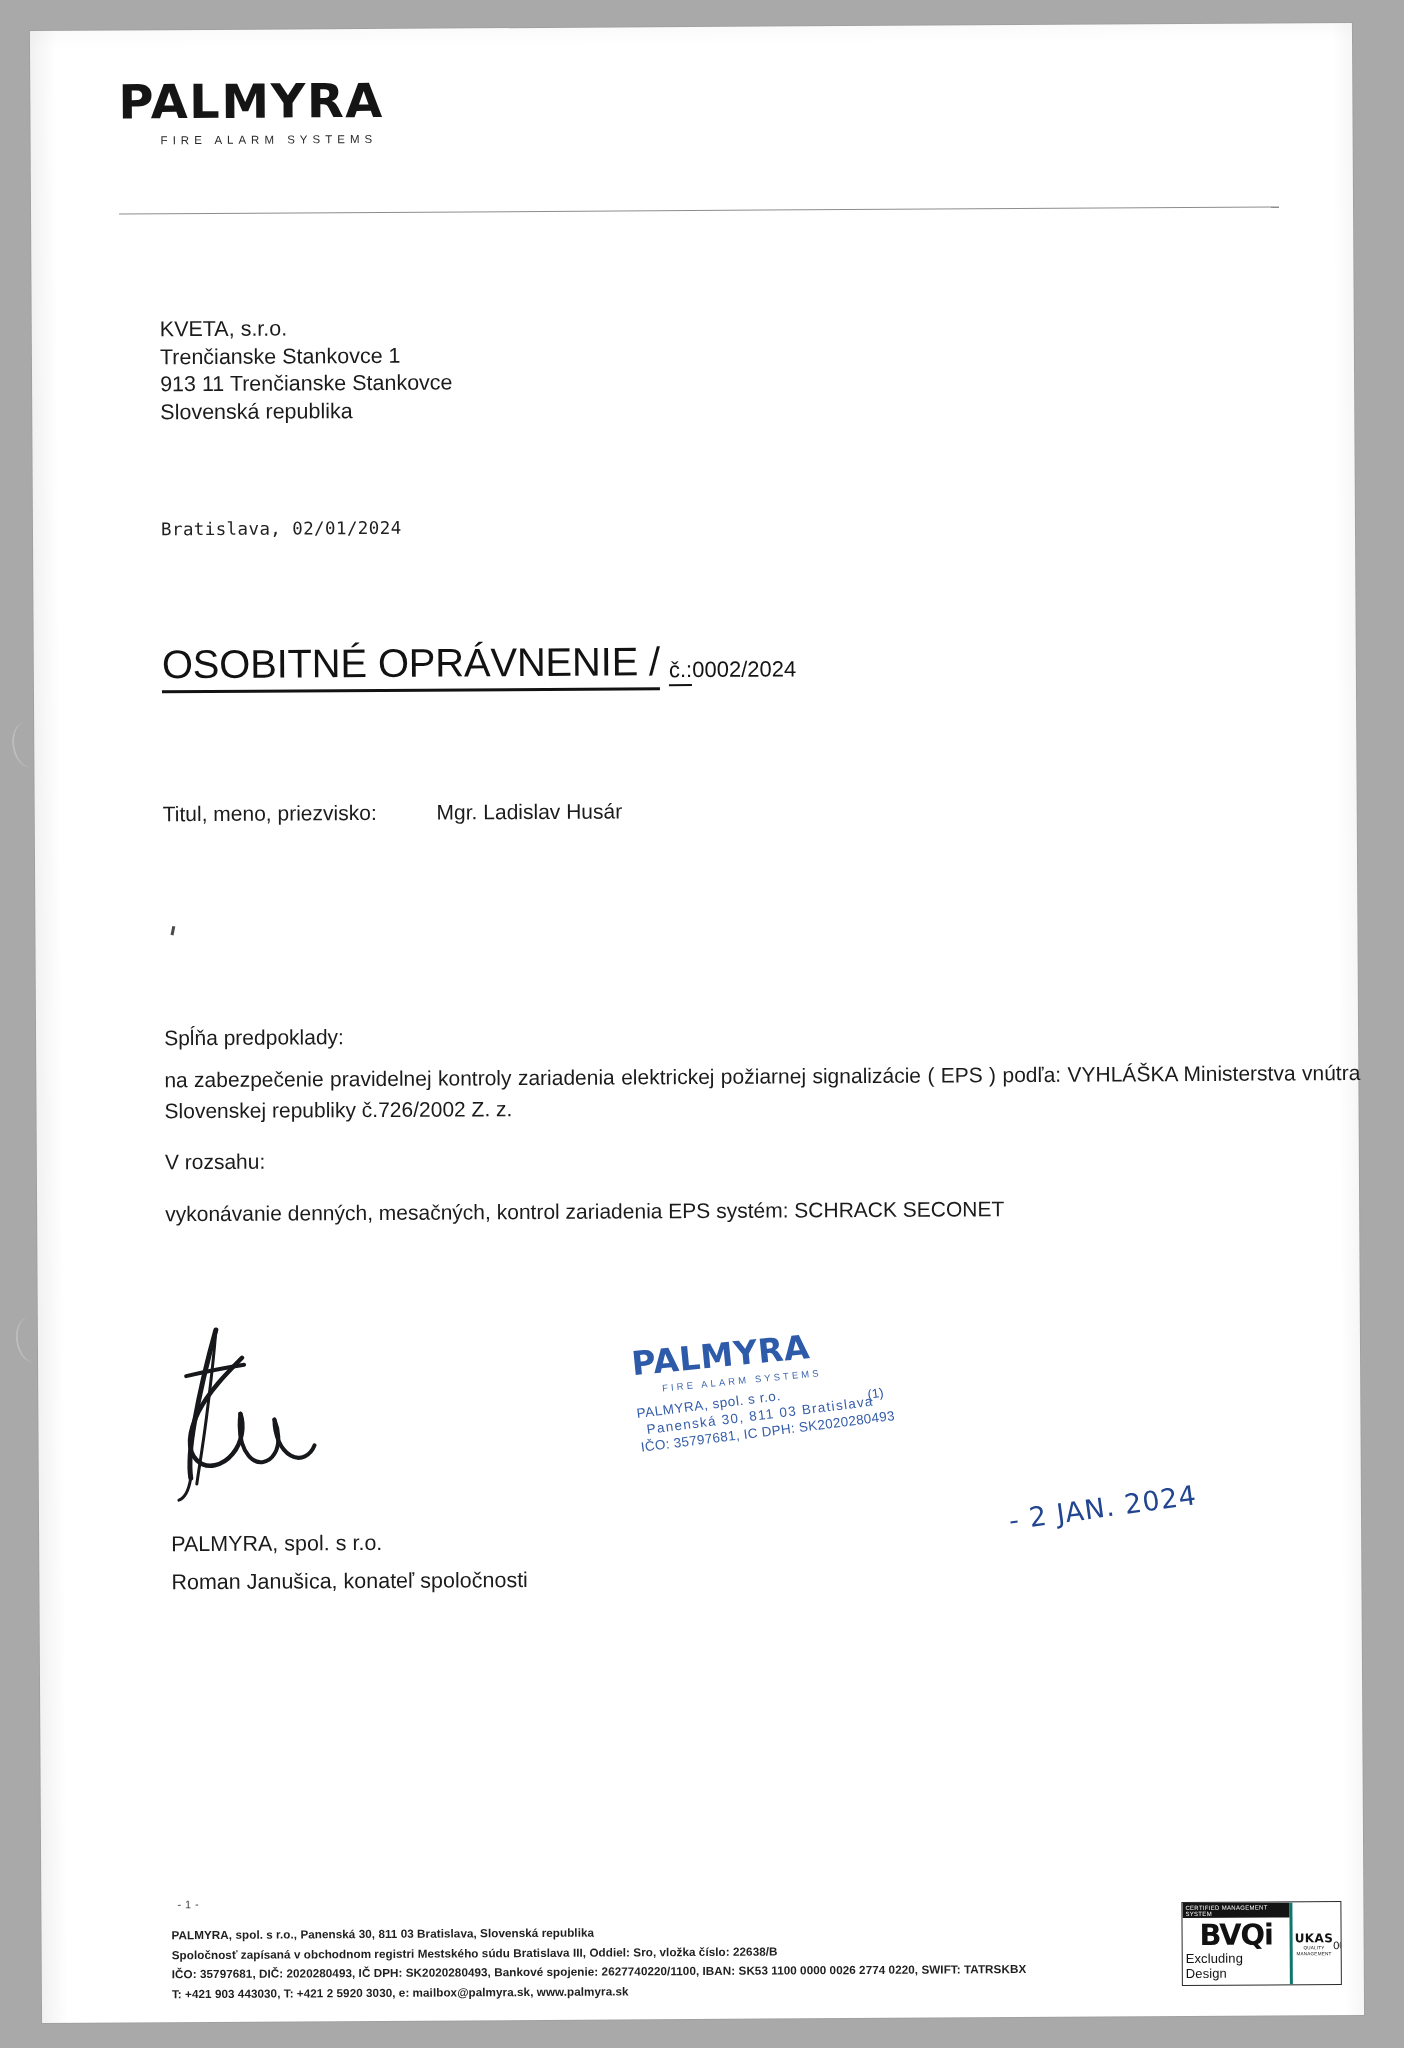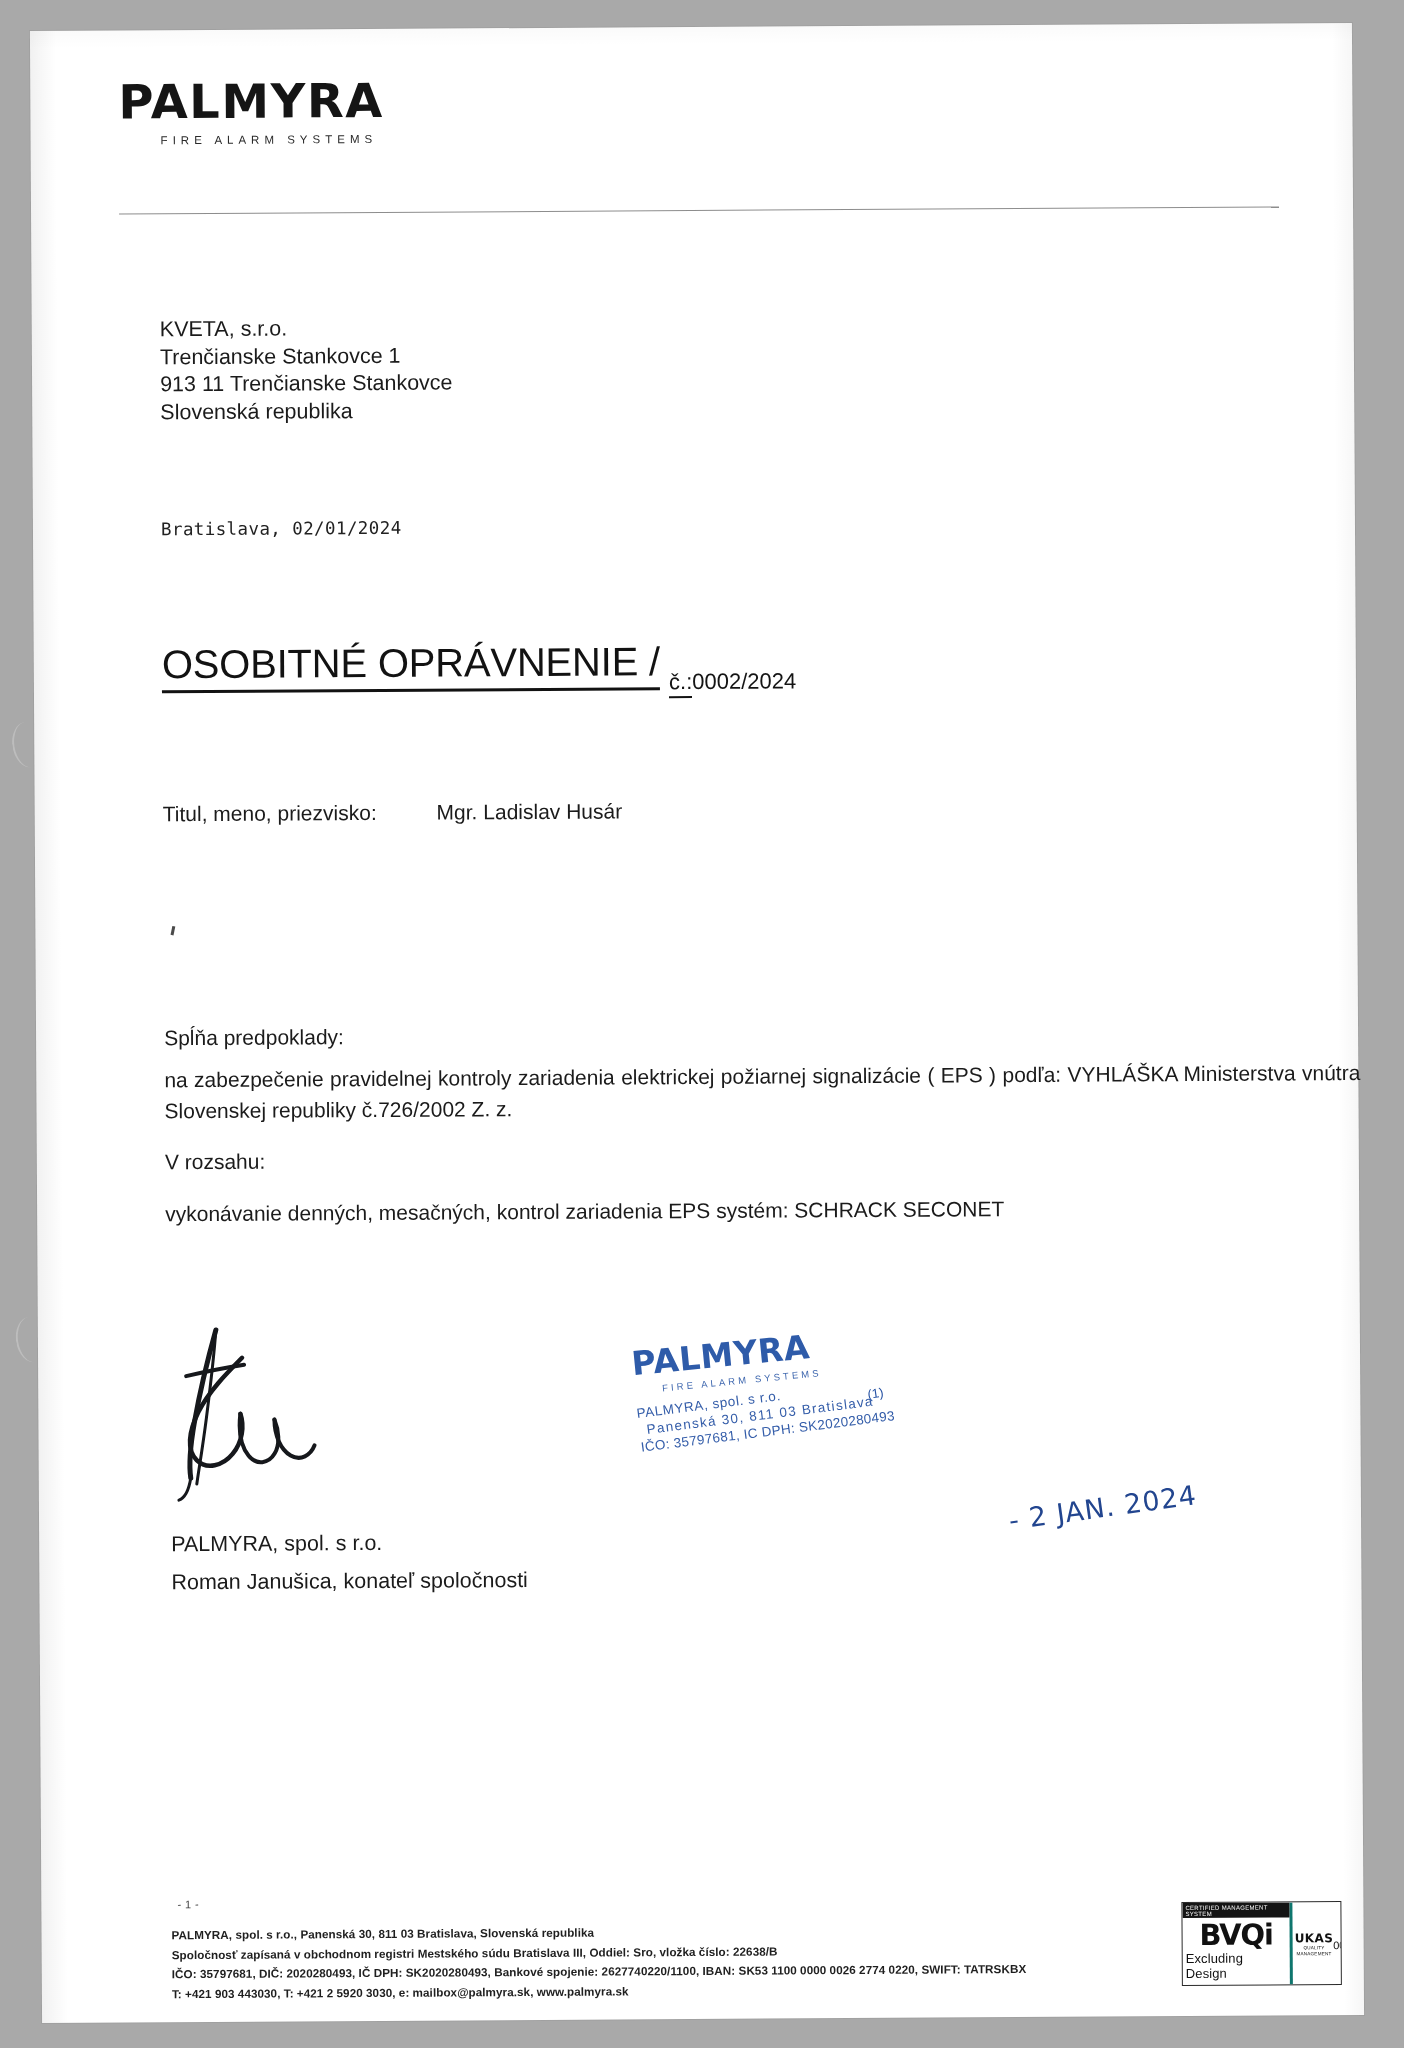--- a/index.html
+++ b/index.html
@@ -118,21 +118,21 @@
     border-bottom: 3px solid #121212;
     padding-bottom: 3px;
     white-space: nowrap;
   }
   .title-num {
     font-size: 22px;
     color: #141414;
     margin-left: 9px;
     white-space: nowrap;
     position: relative;
-    top: 14px;
+    top: 2px;
   }
   .title-num .cis {
     border-bottom: 2px solid #121212;
     padding-bottom: 2px;
   }
 
   
   .name-row {
     position: absolute;
     left: 128px; top: 772px;

